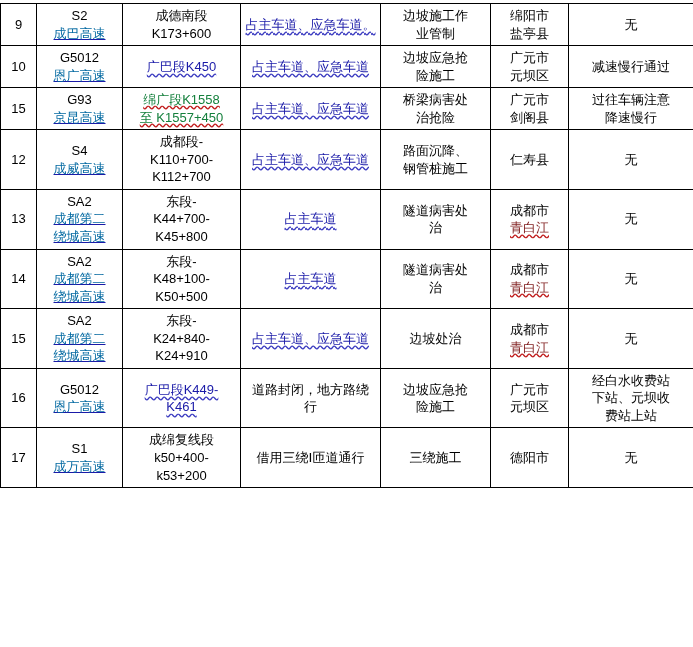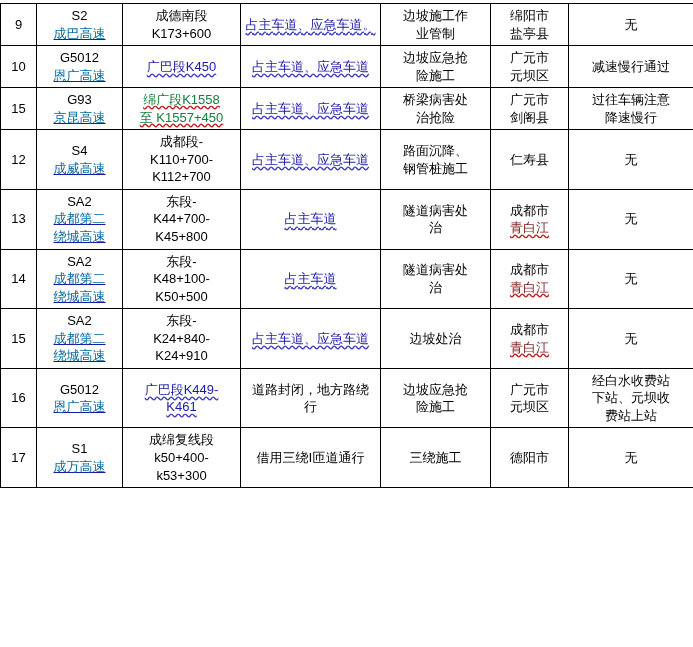--- a/index.html
+++ b/index.html
@@ -315,21 +315,21 @@
 
       <tr>
         <td class="idx-cell">17</td>
         <td>
           <span class="road-code">S1</span>
           <span class="road-name">成万高速</span>
         </td>
         <td>
           <span class="sect-line">成绵复线段</span>
           <span class="sect-line">k50+400-</span>
-          <span class="sect-line">k53+300</span>
+          <span class="sect-line">k53+200</span>
         </td>
         <td>
           <span class="plan-plain">借用三绕Ⅰ匝道通行</span>
         </td>
         <td>
           <span class="type-text">三绕施工</span>
         </td>
         <td>
           <span class="area-line">德阳市</span>
         </td>

